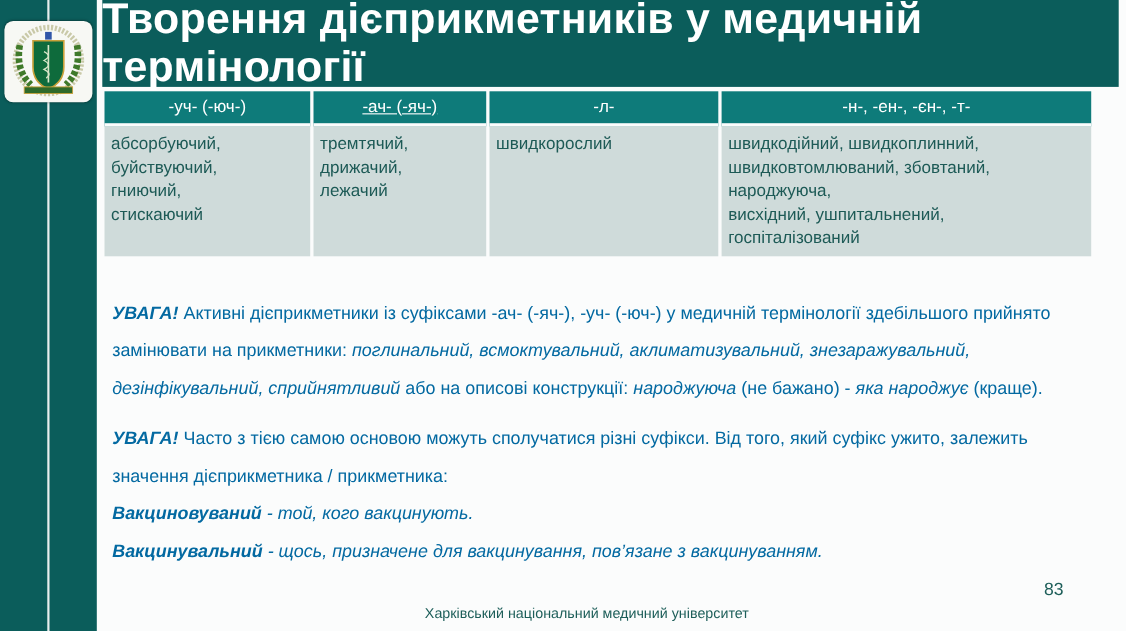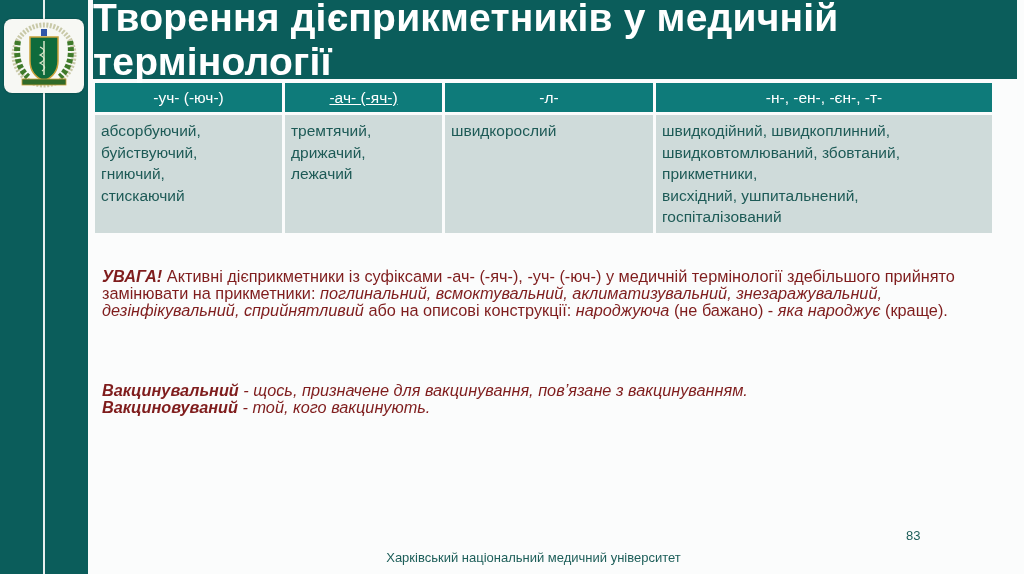--- a/index.html
+++ b/index.html
@@ -46,30 +46,30 @@
     vertical-align: top; line-height: 21.5px;
     padding: 5px 6px 5px 6px; height: 105px; box-sizing: border-box;
   }
   .suffix-table td div { white-space: nowrap; }
   .col1 { width: 187px; }
   .col2 { width: 157px; text-decoration: underline; }
   .col3 { width: 208px; }
   .col4 { width: auto; }
   .note {
     position: absolute; left: 102px; width: 900px;
-    color: #7f1d1d; font-size: 16.3px; line-height: 17px;
+    color: #0369a1; font-size: 16.3px; line-height: 34px;
   }
   .note1 { top: 268px; }
   .note2 { top: 382px; }
   .note p { margin: 0; }
   .i { font-style: italic; }
   .bi { font-weight: bold; font-style: italic; }
   .page-number {
-    position: absolute; left: 906px; top: 528px; color: #1d5e59;
-    font-size: 13px;
+    position: absolute; left: 949px; top: 528px; color: #1d5e59;
+    font-size: 16px;
   }
   .footer {
     position: absolute; left: 0; top: 550px; width: 1024px; text-align: center;
     padding-left: 43px; box-sizing: border-box;
     color: #1d5e59; font-size: 13px;
   }
 </style>
 </head>
 <body>
 
@@ -114,31 +114,32 @@
         <div>тремтячий,</div>
         <div>дрижачий,</div>
         <div>лежачий</div>
       </td>
       <td>
         <div>швидкорослий</div>
       </td>
       <td>
         <div>швидкодійний, швидкоплинний,</div>
         <div>швидковтомлюваний, збовтаний,</div>
-        <div>прикметники,</div>
+        <div>народжуюча,</div>
         <div>висхідний, ушпитальнений,</div>
         <div>госпіталізований</div>
       </td>
     </tr>
   </tbody>
 </table>
 
 <div class="note note1">
   <p><span class="bi">УВАГА!</span><span> Активні дієприкметники із суфіксами -ач- (-яч-), -уч- (-юч-) у медичній термінології здебільшого прийнято замінювати на прикметники: </span><span class="i">поглинальний, всмоктувальний, аклиматизувальний, знезаражувальний, дезінфікувальний, сприйнятливий</span><span> або на описові конструкції: </span><span class="i">народжуюча</span><span> (не бажано) - </span><span class="i">яка народжує</span><span> (краще).</span></p>
 </div>
 
 <div class="note note2">
+  <p><span class="bi">УВАГА!</span><span> Часто з тією самою основою можуть сполучатися різні суфікси. Від того, який суфікс ужито, залежить значення дієприкметника / прикметника:</span></p>
+  <p><span class="bi">Вакциновуваний</span><span class="i"> - той, кого вакцинують.</span></p>
   <p><span class="bi">Вакцинувальний</span><span class="i"> - щось, призначене для вакцинування, пов’язане з вакцинуванням.</span></p>
-  <p><span class="bi">Вакциновуваний</span><span class="i"> - той, кого вакцинують.</span></p>
 </div>
 
 <div class="page-number">83</div>
 <div class="footer">Харківський національний медичний університет</div>
 
 </body></html>

